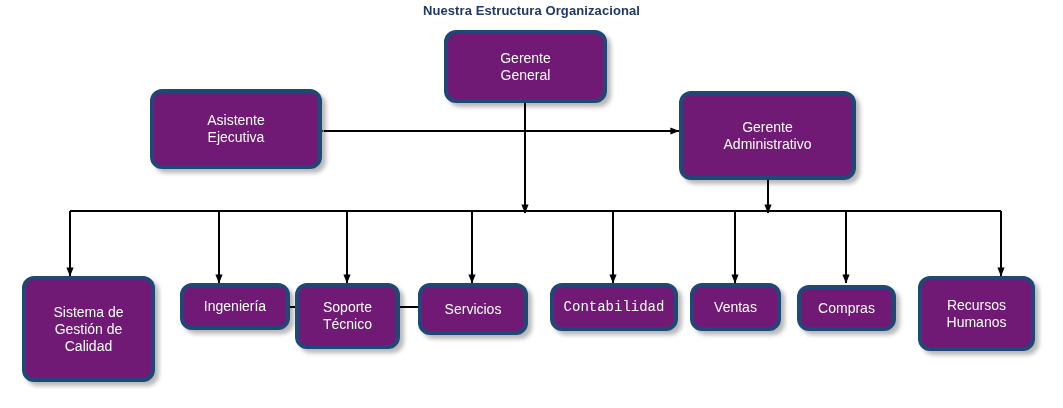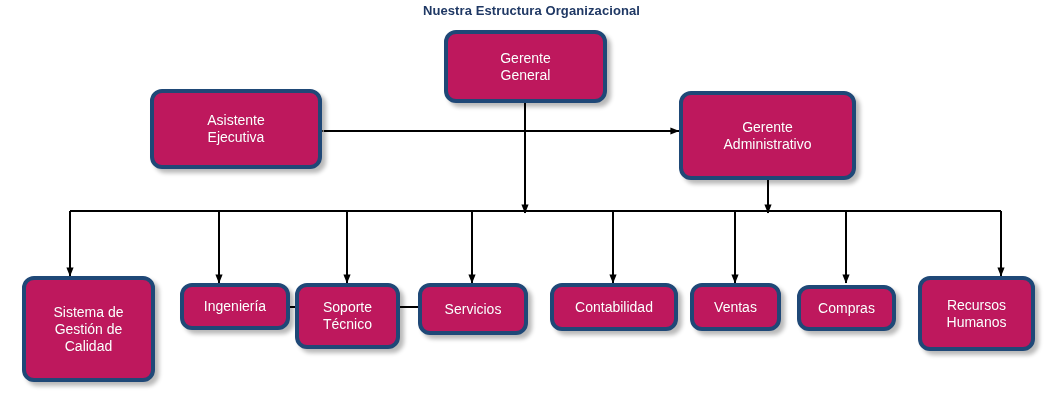--- a/index.html
+++ b/index.html
@@ -28,21 +28,21 @@
     font-weight: bold;
     color: #1f3864;
     letter-spacing: 0.1px;
     white-space: nowrap;
   }
   .node {
     position: absolute;
     box-sizing: border-box;
     border: 4px solid #1f4877;
     border-radius: 12px;
-    background: #be185d;
+    background: #701a75;
     color: #ffffff;
     font-size: 14px;
     line-height: 17px;
     text-align: center;
     display: flex;
     align-items: center;
     justify-content: center;
     box-shadow: 4px 4px 4px rgba(0,0,0,0.28);
     text-shadow: 0 0 1px rgba(0,0,0,0.15);
   }
@@ -125,21 +125,21 @@
 
   <div class="node" style="left:295px; top:283px; width:105px; height:66px;align-items:center;">
     <span class="label">Soporte
 Técnico</span>
   </div>
 
   <div class="node" style="left:418px; top:283px; width:110px; height:52px;">
     <span class="label">Servicios</span>
   </div>
 
-  <div class="node" style="left:550px; top:283px; width:128px; height:48px;">
+  <div class="node" style="left:550px; top:283px; width:128px; height:48px;font-family:Liberation Mono, monospace;">
     <span class="label">Contabilidad</span>
   </div>
 
   <div class="node" style="left:797px; top:285px; width:99px; height:46px;">
     <span class="label">Compras</span>
   </div>
 
   <div class="node" style="left:690px; top:283px; width:91px; height:48px;">
     <span class="label">Ventas</span>
   </div>

